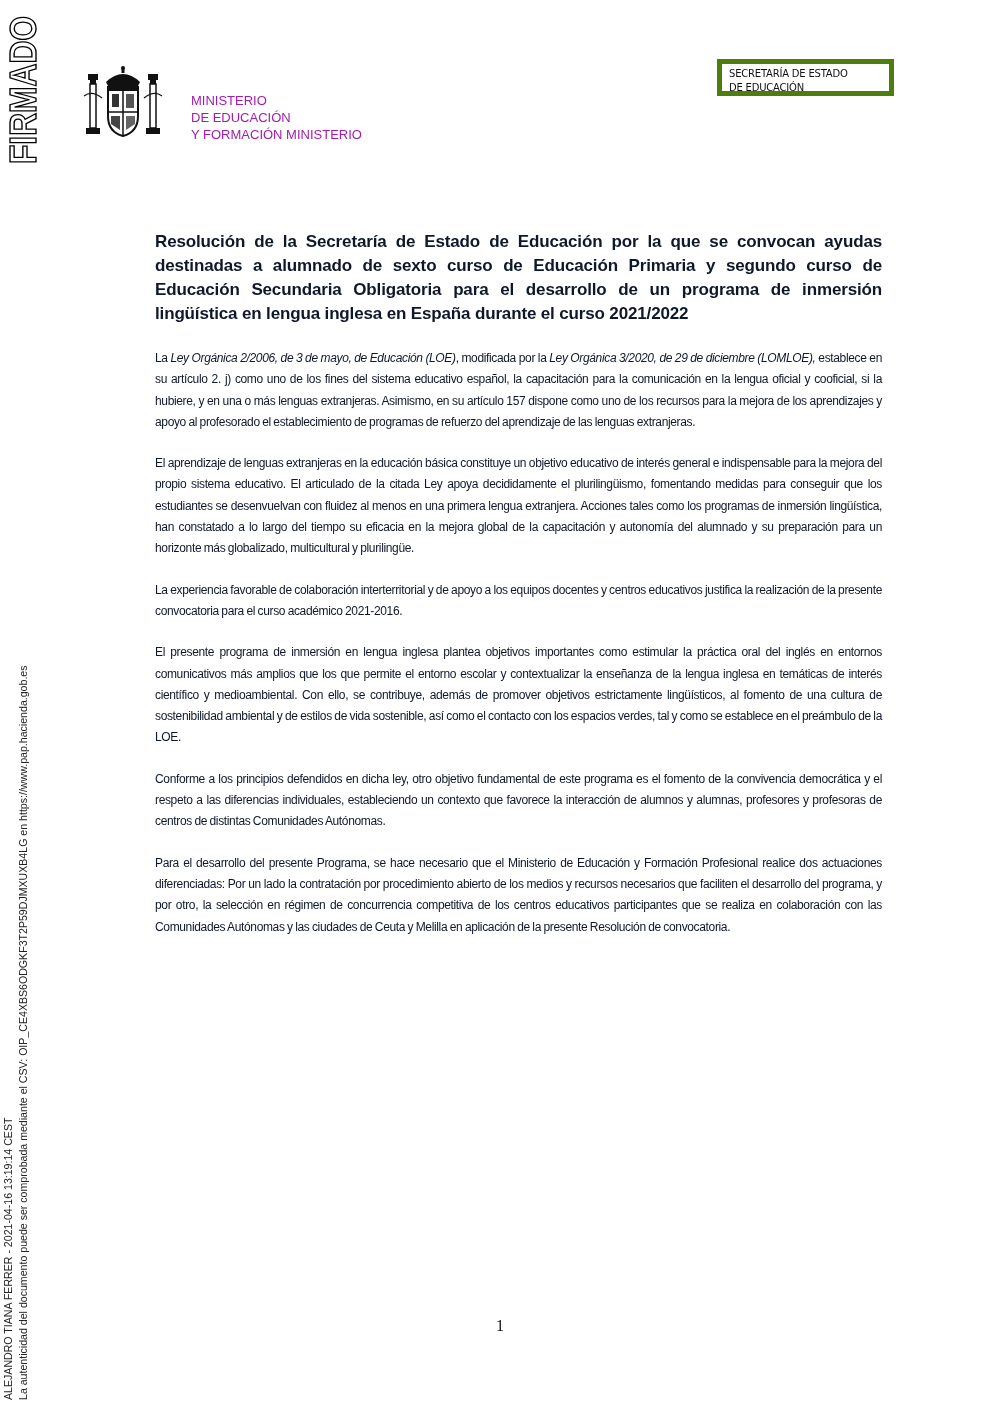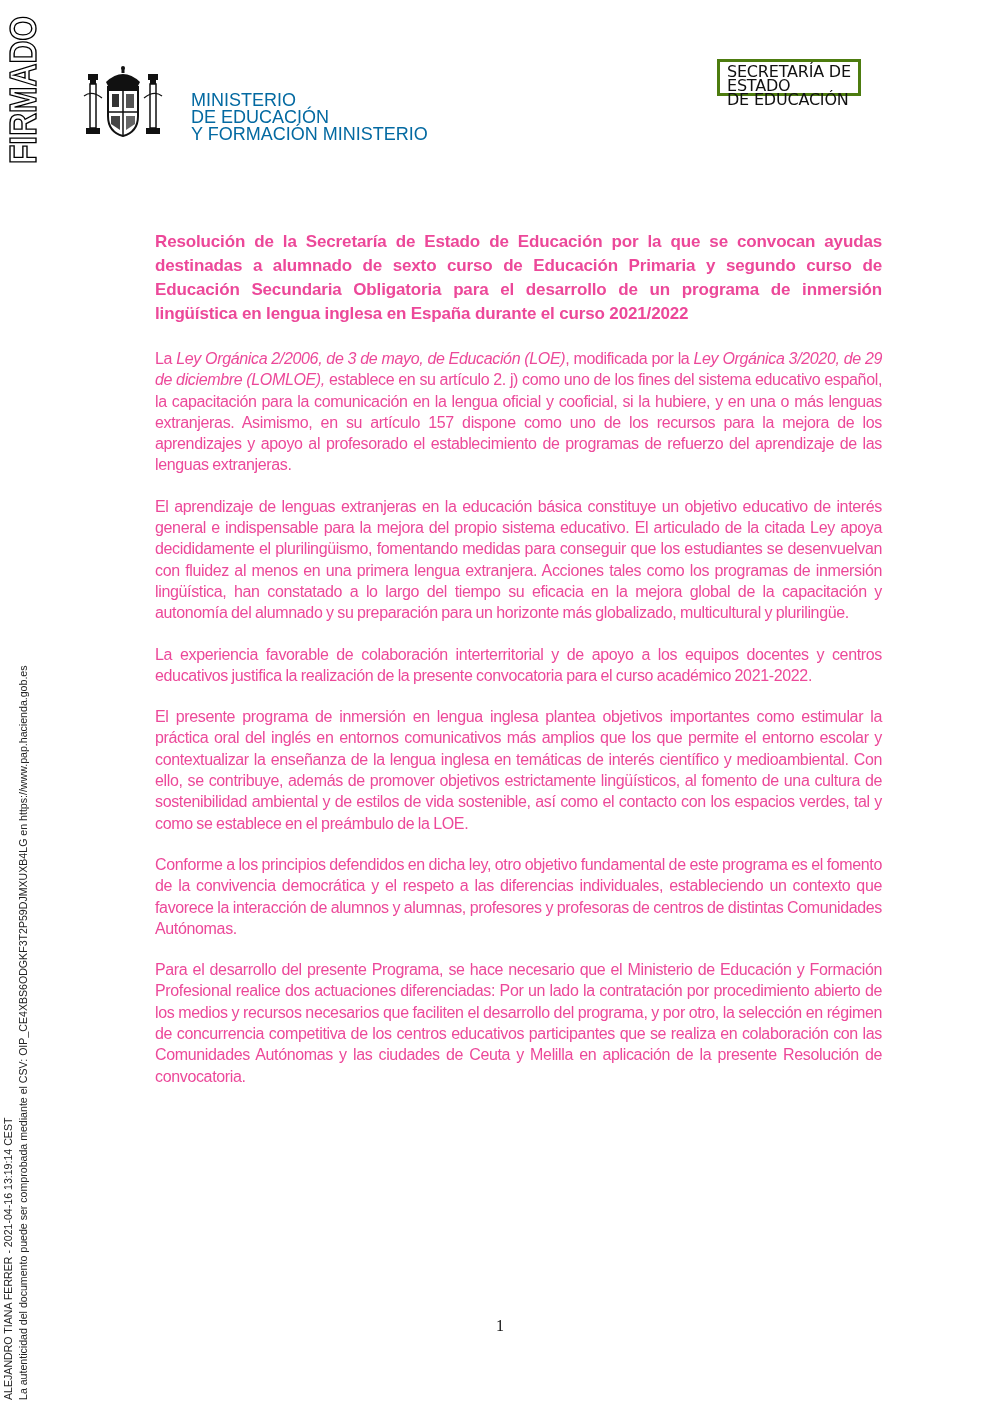--- a/index.html
+++ b/index.html
@@ -11,39 +11,39 @@
   .side-text {
     position: absolute; left: 0; top: 0;
     font-family: "Liberation Sans", sans-serif; font-size: 10.6px; color: #222;
     white-space: nowrap; transform-origin: 0 0; transform: rotate(-90deg);
   }
   .side-1 { left: 2px; top: 1400px; }
   .side-2 { left: 17px; top: 1400px; }
   .crest { position: absolute; left: 80px; top: 64px; width: 86px; height: 76px; }
   .ministry {
     position: absolute; left: 191px; top: 92px;
-    font-family: "Liberation Sans", sans-serif; font-size: 18px; line-height: 17px; color: #0369a1;
+    font-family: "Liberation Sans", sans-serif; font-size: 13px; line-height: 17px; color: #a21caf;
   }
   .ministry div { white-space: nowrap; }
   .sec-box {
-    position: absolute; left: 717px; top: 59px; width: 144px; height: 37px;
-    border: 3px solid #4d7c0f; padding: 3px 0 0 7px; box-sizing: border-box;
-    font-family: "DejaVu Sans", sans-serif; font-size: 16px; line-height: 14px; color: #111;
+    position: absolute; left: 717px; top: 59px; width: 177px; height: 37px;
+    border: 5px solid #4d7c0f; padding: 3px 0 0 7px; box-sizing: border-box;
+    font-family: "DejaVu Sans", sans-serif; font-size: 10px; line-height: 14px; color: #111;
     letter-spacing: -0.2px;
   }
   .content {
     position: absolute; left: 155px; top: 230px; width: 727px;
-    font-family: "Liberation Sans", sans-serif; color: #ec4899;
+    font-family: "Liberation Sans", sans-serif; color: #0f172a;
   }
   .title {
     font-weight: bold; font-size: 17px; line-height: 24px; text-align: justify;
     letter-spacing: -0.15px; margin: 0 0 22px 0;
   }
   .para {
-    font-size: 16px; line-height: 21.3px; text-align: justify; margin: 0 0 20px 0;
+    font-size: 12px; line-height: 21.3px; text-align: justify; margin: 0 0 20px 0;
     letter-spacing: -0.35px; word-spacing: -0.5px;
   }
   .para em { font-style: italic; }
   .page-num {
     position: absolute; left: 0; right: 0; top: 1317px; text-align: center;
     font-family: "Liberation Serif", serif; font-size: 16px; color: #111;
   }
 </style>
 </head>
 <body>
@@ -97,19 +97,19 @@
   <div>SECRETARÍA DE ESTADO</div>
   <div>DE EDUCACIÓN</div>
 </div>
 
 <div class="content">
   <p class="title">Resolución de la Secretaría de Estado de Educación por la que se convocan ayudas destinadas a alumnado de sexto curso de Educación Primaria y segundo curso de Educación Secundaria Obligatoria para el desarrollo de un programa de inmersión lingüística en lengua inglesa en España durante el curso 2021/2022</p>
 
   <p class="para"><span>La </span><em>Ley Orgánica 2/2006, de 3 de mayo, de Educación (LOE)</em><span>, modificada por la </span><em>Ley Orgánica 3/2020, de 29 de diciembre (LOMLOE),</em><span> establece en su artículo 2. j) como uno de los fines del sistema educativo español, la capacitación para la comunicación en la lengua oficial y cooficial, si la hubiere, y en una o más lenguas extranjeras. Asimismo, en su artículo 157 dispone como uno de los recursos para la mejora de los aprendizajes y apoyo al profesorado el establecimiento de programas de refuerzo del aprendizaje de las lenguas extranjeras.</span></p>
 
   <p class="para">El aprendizaje de lenguas extranjeras en la educación básica constituye un objetivo educativo de interés general e indispensable para la mejora del propio sistema educativo. El articulado de la citada Ley apoya decididamente el plurilingüismo, fomentando medidas para conseguir que los estudiantes se desenvuelvan con fluidez al menos en una primera lengua extranjera. Acciones tales como los programas de inmersión lingüística, han constatado a lo largo del tiempo su eficacia en la mejora global de la capacitación y autonomía del alumnado y su preparación para un horizonte más globalizado, multicultural y plurilingüe.</p>
-  <p class="para">La experiencia favorable de colaboración interterritorial y de apoyo a los equipos docentes y centros educativos justifica la realización de la presente convocatoria para el curso académico 2021-2022.</p>
+  <p class="para">La experiencia favorable de colaboración interterritorial y de apoyo a los equipos docentes y centros educativos justifica la realización de la presente convocatoria para el curso académico 2021-2016.</p>
   <p class="para">El presente programa de inmersión en lengua inglesa plantea objetivos importantes como estimular la práctica oral del inglés en entornos comunicativos más amplios que los que permite el entorno escolar y contextualizar la enseñanza de la lengua inglesa en temáticas de interés científico y medioambiental. Con ello, se contribuye, además de promover objetivos estrictamente lingüísticos, al fomento de una cultura de sostenibilidad ambiental y de estilos de vida sostenible, así como el contacto con los espacios verdes, tal y como se establece en el preámbulo de la LOE.</p>
   <p class="para">Conforme a los principios defendidos en dicha ley, otro objetivo fundamental de este programa es el fomento de la convivencia democrática y el respeto a las diferencias individuales, estableciendo un contexto que favorece la interacción de alumnos y alumnas, profesores y profesoras de centros de distintas Comunidades Autónomas.</p>
   <p class="para">Para el desarrollo del presente Programa, se hace necesario que el Ministerio de Educación y Formación Profesional realice dos actuaciones diferenciadas: Por un lado la contratación por procedimiento abierto de los medios y recursos necesarios que faciliten el desarrollo del programa, y por otro, la selección en régimen de concurrencia competitiva de los centros educativos participantes que se realiza en colaboración con las Comunidades Autónomas y las ciudades de Ceuta y Melilla en aplicación de la presente Resolución de convocatoria.</p>
 </div>
 
 <div class="page-num">1</div>
 
 </body></html>

